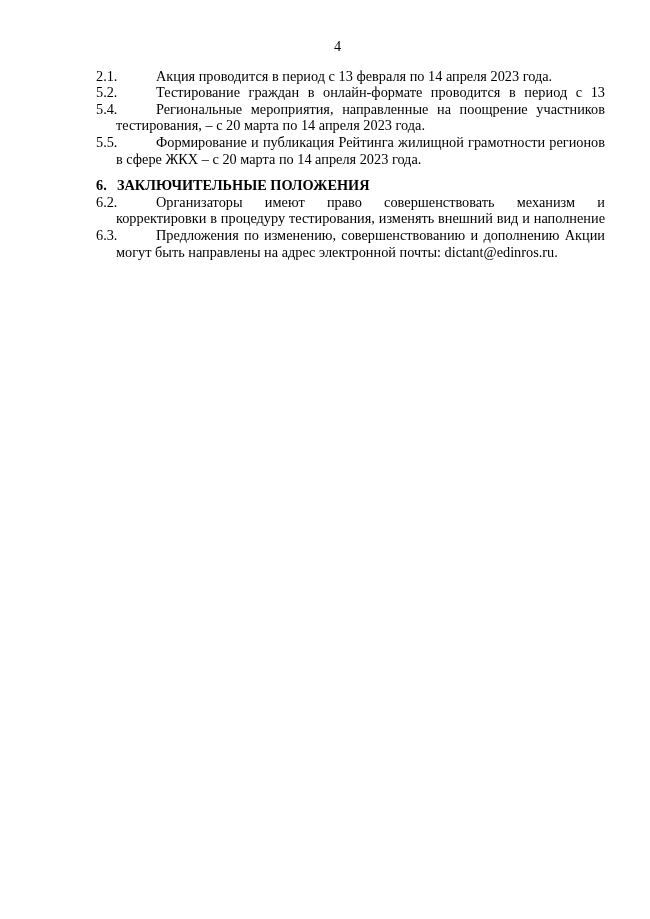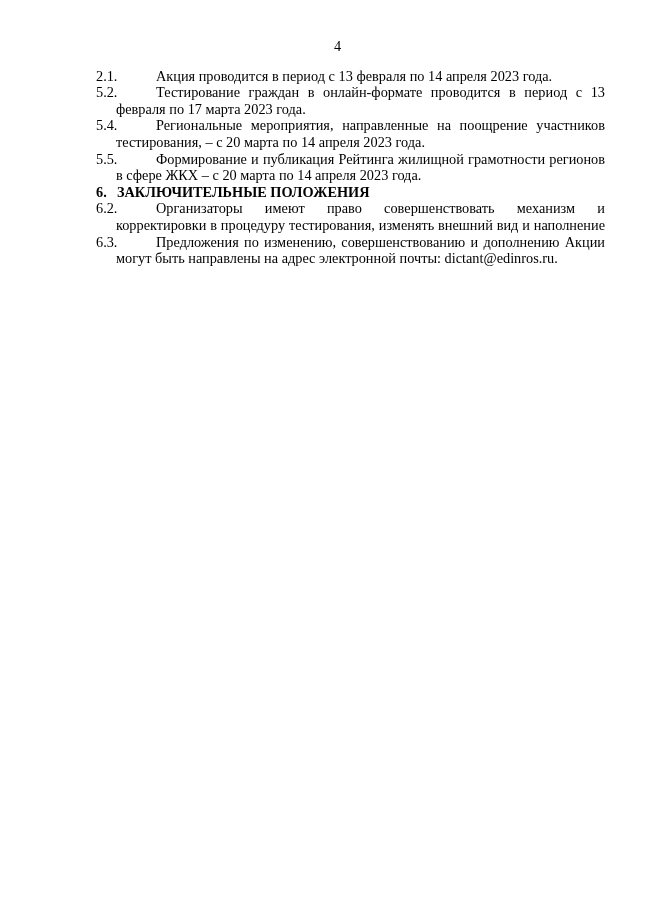--- a/index.html
+++ b/index.html
@@ -26,37 +26,36 @@
     position: relative;
     left: -13px;
     margin-bottom: 13px;
   }
   .line { text-align: justify; }
   .line.stretch { text-align-last: justify; }
   .line.cont { padding-left: 20px; }
   .num { display: inline-block; width: 60px; }
   .heading {
     font-weight: bold;
-    margin-top: 0;
+    margin-top: 10px;
   }
   .heading .num { width: 21px; font-weight: bold; }
 </style>
 </head>
 <body>
 
 <div class="page">
   <div class="content">
     <div class="page-number">4</div>
 
   <div class="list-item">
         <div class="line first"><span class="num">2.1.</span>Акция проводится в период с 13 февраля по 14 апреля 2023 года.</div>
       </div>
       <div class="list-item">
         <div class="line first stretch"><span class="num">5.2.</span>Тестирование граждан в онлайн-формате проводится в период с 13</div>
-        <div class="line cont">февраля по 17 марта 2023 года.</div>
       </div>
       <div class="list-item">
         <div class="line first stretch"><span class="num">5.4.</span>Региональные мероприятия, направленные на поощрение участников</div>
         <div class="line cont">тестирования, – с 20 марта по 14 апреля 2023 года.</div>
       </div>
       <div class="list-item">
         <div class="line first stretch"><span class="num">5.5.</span>Формирование и публикация Рейтинга жилищной грамотности регионов</div>
         <div class="line cont">в сфере ЖКХ – с 20 марта по 14 апреля 2023 года.</div>
       </div>
       <div class="heading line"><span class="num">6.</span><span>ЗАКЛЮЧИТЕЛЬНЫЕ ПОЛОЖЕНИЯ</span></div>

